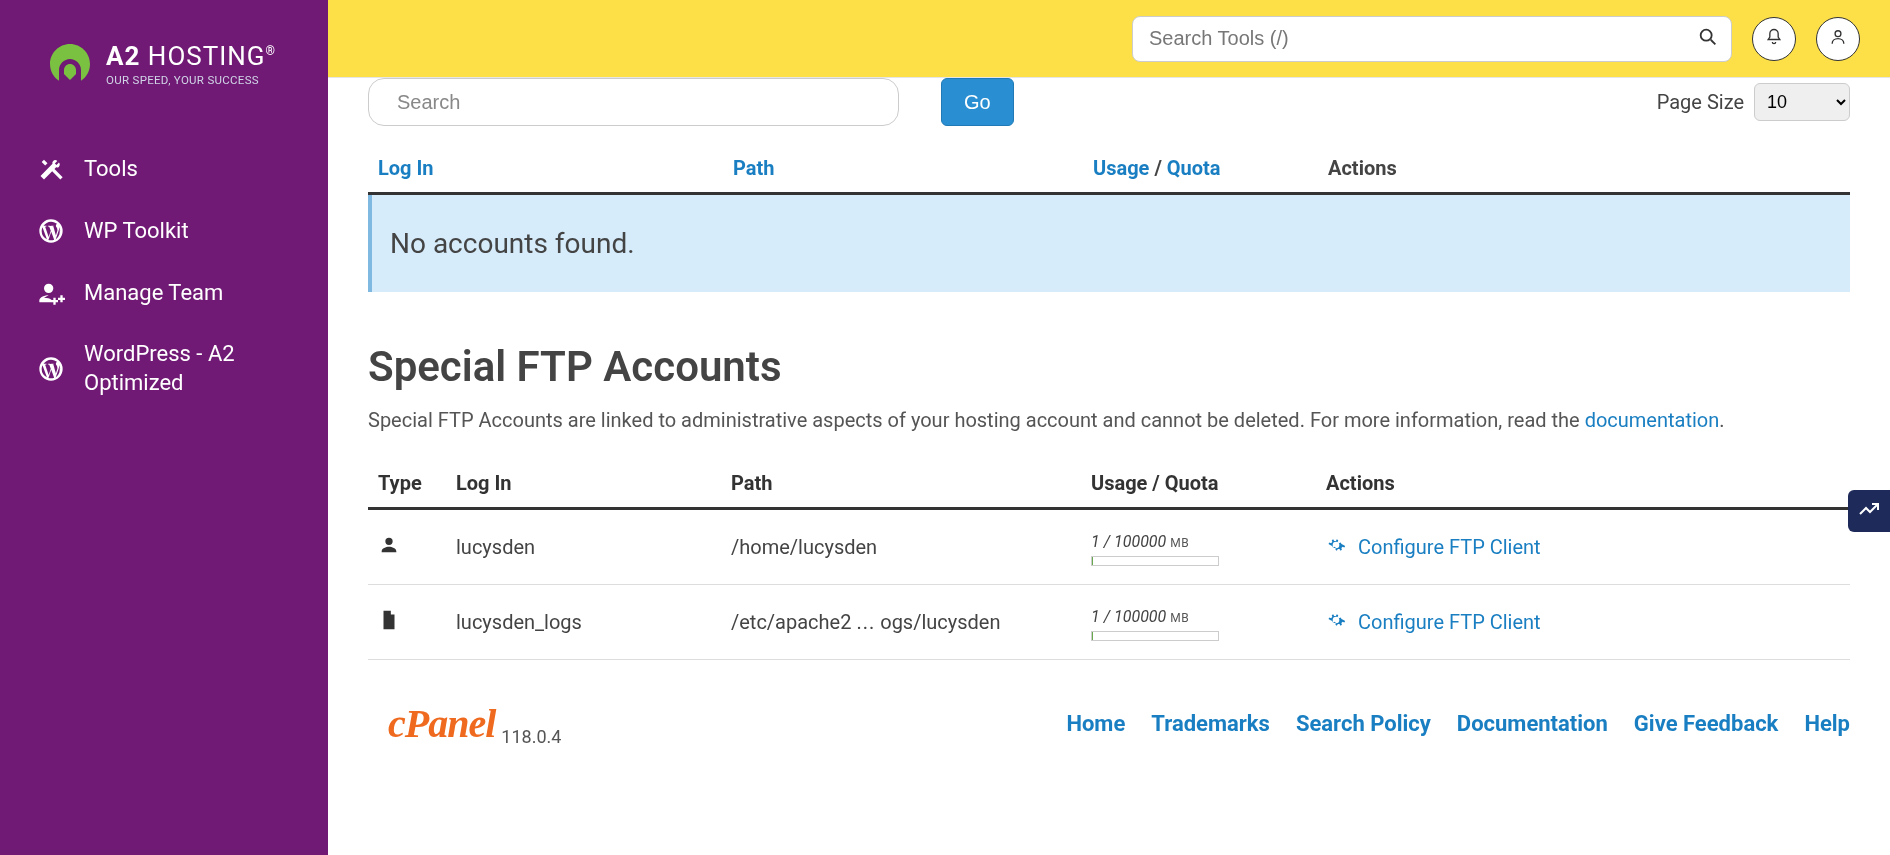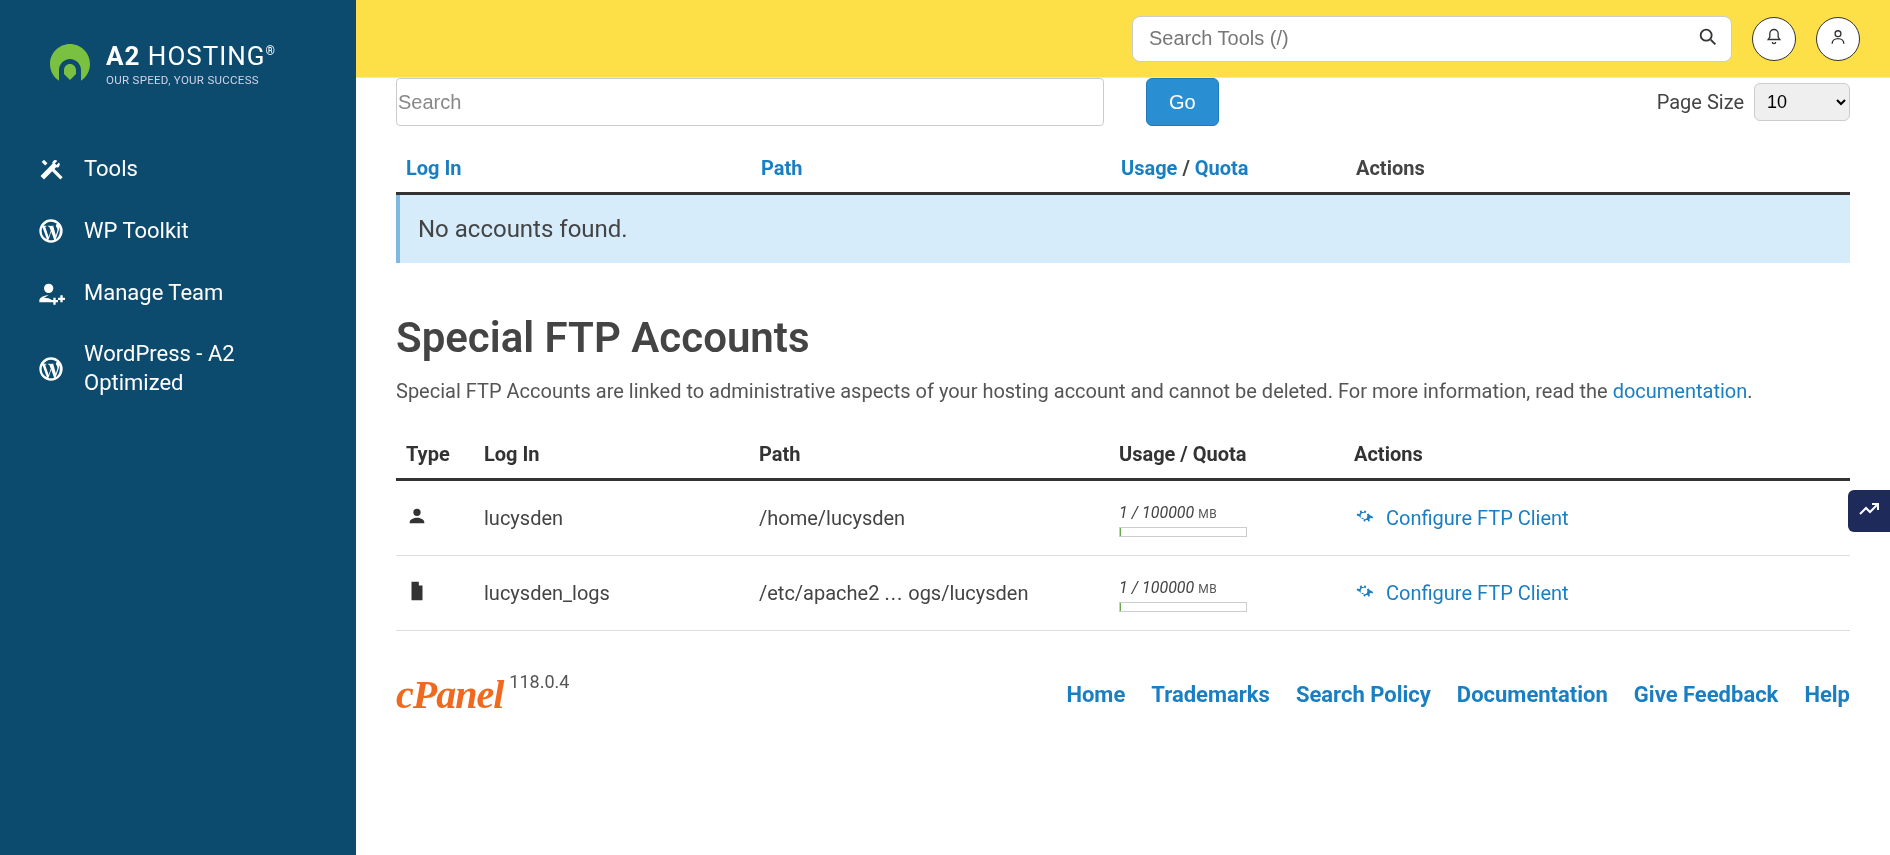--- a/index.html
+++ b/index.html
@@ -10,22 +10,22 @@
     background: #fff;
     width: 1890px;
     height: 855px;
     overflow: hidden;
     position: relative;
   }
   .layout { display: flex; width: 100%; height: 100%; }
   
   
   .sidebar {
-    width: 356px;
-    background: #0c4a6e;
+    width: 328px;
+    background: #701a75;
     color: #fff;
     flex-shrink: 0;
     padding-top: 40px;
   }
   .logo-block {
     display: flex;
     align-items: center;
     gap: 12px;
     padding: 0 36px 50px 46px;
   }
@@ -117,24 +117,24 @@
   }
   
   .search-row {
     display: flex;
     align-items: center;
     justify-content: space-between;
     margin-bottom: 18px;
   }
   .search-left { display: flex; gap: 42px; align-items: center; }
   .list-search {
-    width: 708px; height: 48px;
+    width: 531px; height: 48px;
     border: 1px solid #ccc;
-    border-radius: 4px;
-    padding: 0 1px;
+    border-radius: 16px;
+    padding: 0 28px;
     font-size: 20px;
   }
   .list-search::placeholder { color: #888; }
   .go-btn {
     height: 48px;
     padding: 0 22px;
     background: #2a8fd2;
     border: 1px solid #1f7ab6;
     border-radius: 6px;
     color: #fff;
@@ -157,22 +157,22 @@
     color: #444;
     padding: 12px 10px;
     border-bottom: 3px solid #333;
   }
   .tbl th a { color: #1a7fc2; text-decoration: none; }
   .sep-dark { color: #444; }
   
   .alert-info {
     background: #d6ecfb;
     border-left: 4px solid #7fb9e2;
-    padding: 20px 18px;
-    font-size: 24px;
+    padding: 32px 18px;
+    font-size: 28px;
     color: #444;
     margin-bottom: 50px;
   }
   
   .section-title {
     font-size: 42px;
     font-weight: 600;
     color: #444;
     margin: 30px 0 14px;
   }
@@ -222,21 +222,21 @@
   .action-link svg { width: 20px; height: 20px; fill: #1a7fc2; }
   .ellip { letter-spacing: 1px; }
   
   
   .footer {
     display: flex;
     align-items: center;
     justify-content: space-between;
     padding: 40px 0 10px;
   }
-  .footer-left { display: flex; align-items: flex-start; gap: 6px; }
+  .footer-left { display: flex; align-items: flex-end; gap: 6px; margin-left: 20px; }
   .cpanel-logo {
     font-family: Georgia, serif;
     font-style: italic;
     font-weight: 700;
     font-size: 40px;
     color: #ef6a1f;
     letter-spacing: -1px;
   }
   .ver { font-size: 18px; color: #555; }
   .footer-links { display: flex; gap: 26px; font-size: 22px; }

